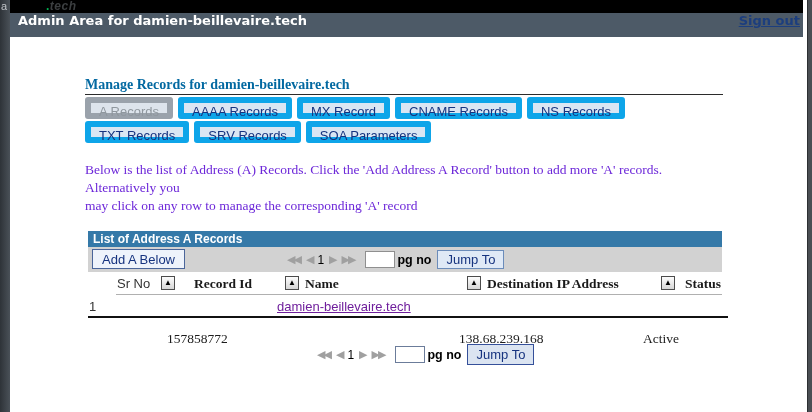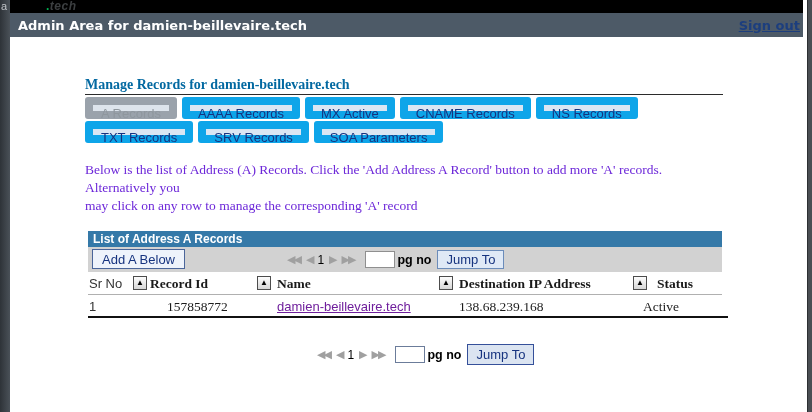--- a/index.html
+++ b/index.html
@@ -14,32 +14,32 @@
   .right-strip { position:absolute; right:0; top:0; width:5px; height:412px;
     background:#4a4e53; border-left:1px solid #2c2f33; z-index:3; }
   .top-bar { position:absolute; left:8px; top:0; width:795px; height:13px; background:#000; z-index:2; }
   .logo { position:absolute; left:38px; top:0; font-size:12px; line-height:13px;
     font-style:italic; font-weight:bold; color:#3c3f41; letter-spacing:0.5px; }
   .logo-dot { color:#00b050; font-style:normal; font-weight:bold; }
 
   
   .modal { position:absolute; left:10px; top:13px; width:793px; height:399px; background:#fff; z-index:1; }
   .modal-header { position:absolute; left:10px; top:13px; width:793px; height:24px;
-    background:#4d5a67; display:flex; align-items:center; padding:0 3px 0 8px; z-index:2; }
+    background:#4d5a67; display:flex; align-items:flex-start; padding:0 3px 0 8px; z-index:2; }
   .modal-title { color:#fff; font-weight:bold; font-size:13px; font-family:"DejaVu Sans", sans-serif; }
   .sign-out { margin-left:auto; color:#1c3e7e; font-weight:bold; font-size:13px;
     text-decoration:underline; cursor:pointer; font-family:"DejaVu Sans", sans-serif; }
 
   
   .heading { position:absolute; left:85px; top:77px; font-family:"Liberation Serif", serif;
     font-weight:bold; font-size:14px; color:#0369a1; z-index:2; }
   .rule { position:absolute; left:85px; top:94px; width:638px; border-top:1px solid #2b2b2b; z-index:2; }
 
   .tabs { position:absolute; left:85px; top:97px; width:568px; display:flex; flex-wrap:wrap; z-index:2; }
-  .tab { background:#dae6f3; border:8px solid #0ea5e9; border-radius:3px; color:#16337f;
+  .tab { background:#dae6f3; border:6px solid #0ea5e9; border-radius:3px; color:#16337f;
     font-size:13px; padding:1px 8px 2px 8px; margin:0 5px 2px 0; height:22px; cursor:pointer;
     font-family:"Liberation Sans", sans-serif; }
   .tab.disabled { color:#8f979e; border-color:#9aa2ab; background:#dde4ec; }
 
   .desc { position:absolute; left:85px; top:161px; width:640px; font-family:"Liberation Serif", serif;
     font-size:13.5px; color:#6d28d9; line-height:18px; z-index:2; }
 
   
   .tbl { position:absolute; left:88px; top:231px; width:634px; z-index:2; }
   .tbl-title { height:16px; background:#3579a8; color:#fff; font-weight:bold; font-size:12px;
@@ -53,34 +53,34 @@
   .pager-bottom { position:absolute; left:314px; top:344px; display:flex; align-items:center; z-index:2; }
   .arr { color:#a0a0a0; font-size:11px; letter-spacing:-2px; margin:0 3px; cursor:pointer; }
   .pgnum { color:#000; font-size:12px; margin:0 2px; }
   .pg-input { width:30px; height:17px; border:1px solid #8f8f8f; background:#fff; margin-left:8px; font-size:12px; padding:0 2px; }
   .pg-input.b2 { border:1px solid #6b7c9a; }
   .pg-label { font-size:12.5px; color:#000; margin:0 6px 0 2px;font-weight:bold; }
   .jump-btn { background:#dfe9f6; border:1px solid #6b8cba; color:#16337f; font-size:13px;
     height:19px; padding:0 8px; cursor:pointer; }
   .jump-btn.b2 { border:1px solid #35509a; background:#dbe4f1; height:21px; }
 
-  .hdr-row { position:relative; height:23px; border-bottom:1px solid #b0b0b0; background:#fff; }
+  .hdr-row { position:relative; height:23px; border-bottom:1px solid #b0b0b0; background:#fff;margin-left:28px; }
   .data-row { position:relative; height:23px; width:640px; border-bottom:2px solid #111; background:#fff; cursor:pointer; }
   .cell { position:absolute; top:4px; white-space:nowrap; }
   .sans-cell { font-family:"Liberation Sans", sans-serif; font-size:13px; color:#333; }
   .serif-hdr { font-family:"Liberation Serif", serif; font-size:13.5px; font-weight:600; color:#1a1a1a; }
-  .serif-val { font-family:"Liberation Serif", serif; font-size:13.5px; color:#1c1c1c; }
+  .serif-val { font-family:"Liberation Serif", serif; font-size:13.5px; color:#1c1c1c;margin-top:32px; }
   .sort-ic { position:absolute; top:4px; width:14px; height:14px; border:1px solid #4c4c4c;
     background:linear-gradient(#fdfdfd,#d6d6d6); display:inline-flex; align-items:center;
     justify-content:center; font-size:8px; color:#000; cursor:pointer; line-height:1; }
   .lnk { font-family:"Liberation Sans", sans-serif; font-size:13px; color:#6f1e9c;
     text-decoration:underline; cursor:pointer; }
 
   .p-srno   { left:1px; }
-  .p-sort1  { left:45px; }  .p-recid  { left:62px;text-align:right; }
+  .p-sort1  { left:45px; }  .p-recid  { left:78px;text-align:right; }
   .p-sort2  { left:169px; } .p-name   { left:189px; }
   .p-sort3  { left:351px; } .p-dest   { left:371px; }
   .p-sort4  { left:545px; } .p-status { left:569px; }
   .p-vrecid { left:79px; }  .p-vstatus{ left:555px; }
 </style>
 </head>
 <body>
 
 <div class="screen">
 
@@ -99,21 +99,21 @@
     <span class="modal-title">Admin Area for damien-beillevaire.tech</span>
     <a class="sign-out">Sign out</a>
   </div>
 
   <div class="heading">Manage Records for damien-beillevaire.tech</div>
   <div class="rule"></div>
 
   <div class="tabs">
     <button class="tab disabled">A Records</button>
     <button class="tab">AAAA Records</button>
-    <button class="tab">MX Active</button>
+    <button class="tab">MX Record</button>
     <button class="tab">CNAME Records</button>
     <button class="tab">NS Records</button>
     <button class="tab">TXT Records</button>
     <button class="tab">SRV Records</button>
     <button class="tab">SOA Parameters</button>
   </div>
 
   <div class="desc">
     <div>Below is the list of Address (A) Records. Click the 'Add Address A Record' button to add more 'A' records. Alternatively you</div>
     <div>may click on any row to manage the corresponding 'A' record</div>

